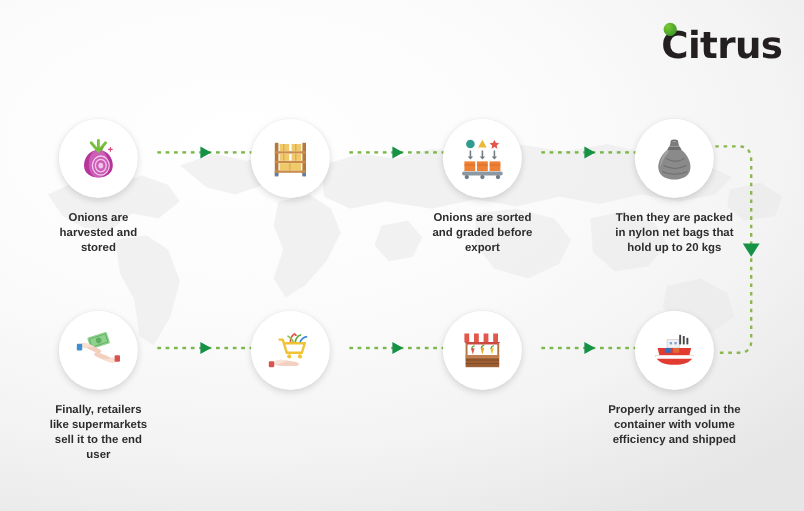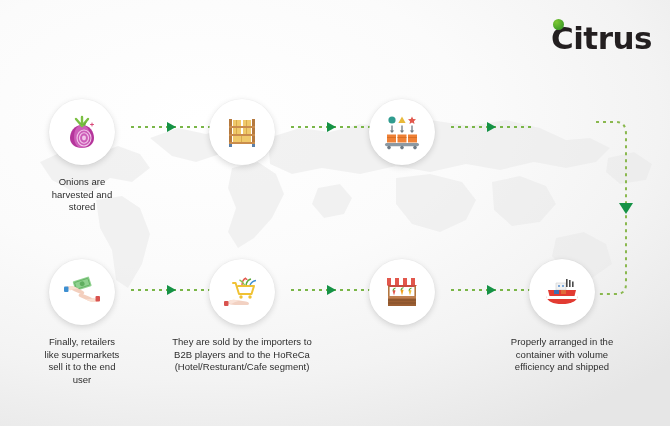--- a/index.html
+++ b/index.html
@@ -75,21 +75,21 @@
     background: #ffffff;
     box-shadow: 0 2px 6px rgba(0,0,0,0.14), 0 0 0 0.5px rgba(0,0,0,0.03);
     display: flex;
     align-items: center;
     justify-content: center;
   }
   .circle svg { display: block; }
   .caption {
     margin-top: 11px;
     font-size: 9.5px;
-    font-weight: normal;
+    font-weight: bold;
     line-height: 12.5px;
     color: #2d2d2d;
     letter-spacing: 0.02px;
     white-space: pre-line;
     padding: 0 8px;
   }
 
   
   .connector {
     position: absolute;
@@ -248,22 +248,42 @@
           <rect x="15.5" y="22.5" width="9" height="8" fill="#ef8136"></rect>
           <rect x="26" y="22.5" width="9" height="8" fill="#ef8136"></rect>
           <path d="M5 25.5 h9 M15.5 25.5 h9 M26 25.5 h9" stroke="#d96f26" stroke-width="1"></path>
           <rect x="3" y="31" width="34" height="3.2" rx="1.6" fill="#8c99a3"></rect>
           <circle cx="7" cy="35.6" r="1.8" fill="#6f7b85"></circle>
           <circle cx="20" cy="35.6" r="1.8" fill="#6f7b85"></circle>
           <circle cx="33" cy="35.6" r="1.8" fill="#6f7b85"></circle>
         </svg>
       </span>
     </div>
-  </div>
-
+    <div class="caption">Onions are sorted
+and graded before
+export</div>
+  </div>
+
+  <div class="node" style="left:482px; top:99px;">
+    <div class="circle">
+      <span>
+        <svg width="40" height="40" viewBox="0 0 40 40">
+          <path d="M17 6 h6 l1 4 h-8 Z" fill="#7c7c7c"></path>
+          <path d="M15.5 10 h9 l1.5 3 h-12 Z" fill="#6e6e6e"></path>
+          <path d="M14 13 C8 18 5.5 25 7 30 C8.6 35.4 14 37.5 20 37.5 C26 37.5 31.4 35.4 33 30 C34.5 25 32 18 26 13 Z" fill="#8a8a8a"></path>
+          <path d="M14 13 C9.5 17.5 7.5 23.5 8.5 28 C9 24 11.5 18.5 15.5 14.5 Z" fill="#a3a3a3"></path>
+          <path d="M13 20 C18 23 24 23 28.5 20 M11 26 C17 29 24 29 30 26 M10 31 C16 34 25 34 31 31" stroke="#6e6e6e" stroke-width="0.9" fill="none"></path>
+          <path d="M17 6 q3 -2 6 0" stroke="#6e6e6e" stroke-width="1.4" fill="none"></path>
+        </svg>
+      </span>
+    </div>
+    <div class="caption">Then they are packed
+in nylon net bags that
+hold up to 20 kgs</div>
+  </div>
 
   <div class="node" style="left:482px; top:259px;text-align:center;">
     <div class="circle">
       <span>
         <svg width="40" height="40" viewBox="0 0 40 40">
           <path d="M14 11 h10 v7 h-10 Z" fill="#f2f2f2" stroke="#cccccc" stroke-width="0.6"></path>
           <rect x="16" y="13" width="2" height="2" fill="#7aa7d9"></rect>
           <rect x="20" y="13" width="2" height="2" fill="#7aa7d9"></rect>
           <rect x="24" y="7" width="1.6" height="8" fill="#4a4a4a"></rect>
           <rect x="27" y="8" width="1.6" height="7" fill="#4a4a4a"></rect>
@@ -316,23 +336,20 @@
           <path d="M24 6 l2 1.5 l-2.5 0.8 Z" fill="#e2574c"></path>
           <path d="M24 13 q1 -5 5 -6" stroke="#5aa93a" stroke-width="1.4" fill="none"></path>
           <path d="M28 13 q2 -4 6 -4.5" stroke="#3d8fd1" stroke-width="1.4" fill="none"></path>
           <path d="M22.5 13 q-2 -4 -5 -5" stroke="#8bc34a" stroke-width="1.4" fill="none"></path>
           <path d="M5 30 q4 -3 9 -2 l10 1.5 q3 .5 3 2 q0 1.5 -3 1.5 h-11 q-5 0 -8 -2 Z" fill="#f2d1c2"></path>
           <path d="M5 30 q4 -3 9 -2 l4 0.6 q-5 1.2 -9 3.4 Z" fill="#fae3d8"></path>
           <rect x="2" y="29" width="4.5" height="5" rx="1" fill="#d9534f"></rect>
         </svg>
       </span>
     </div>
-    <div class="caption">They are sold by the importers to
-B2B players and to the HoReCa
-(Hotel/Resturant/Cafe segment)</div>
   </div>
 
   <div class="node" style="left:2px; top:259px;text-align:center;">
     <div class="circle">
       <span>
         <svg width="40" height="40" viewBox="0 0 40 40">
           <g transform="rotate(-18 20 16)">
             <rect x="13" y="7" width="17" height="10" rx="1" fill="#8fd18f"></rect>
             <rect x="14.5" y="8.5" width="14" height="7" rx="0.6" fill="none" stroke="#5fae5f" stroke-width="0.8"></rect>
             <circle cx="21.5" cy="12" r="2.4" fill="#5fae5f"></circle>

